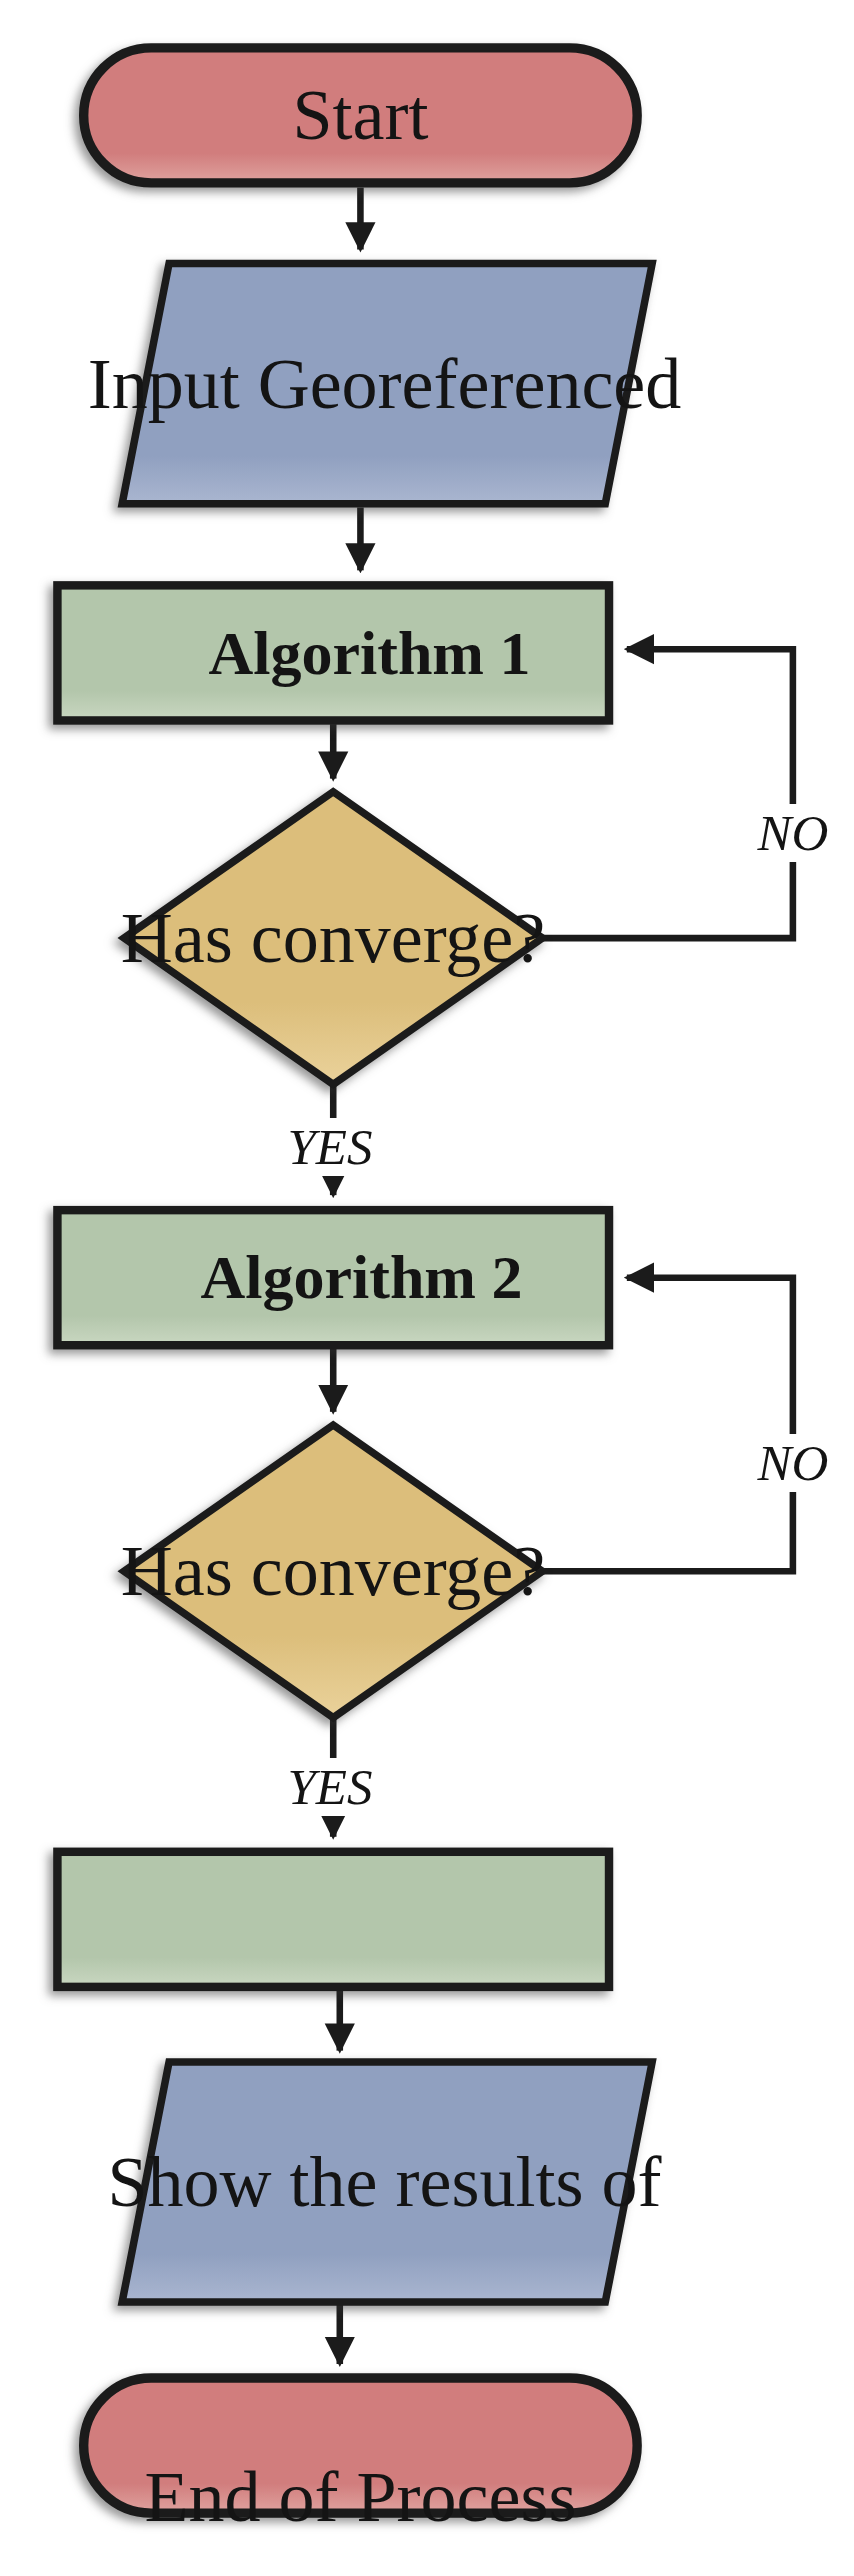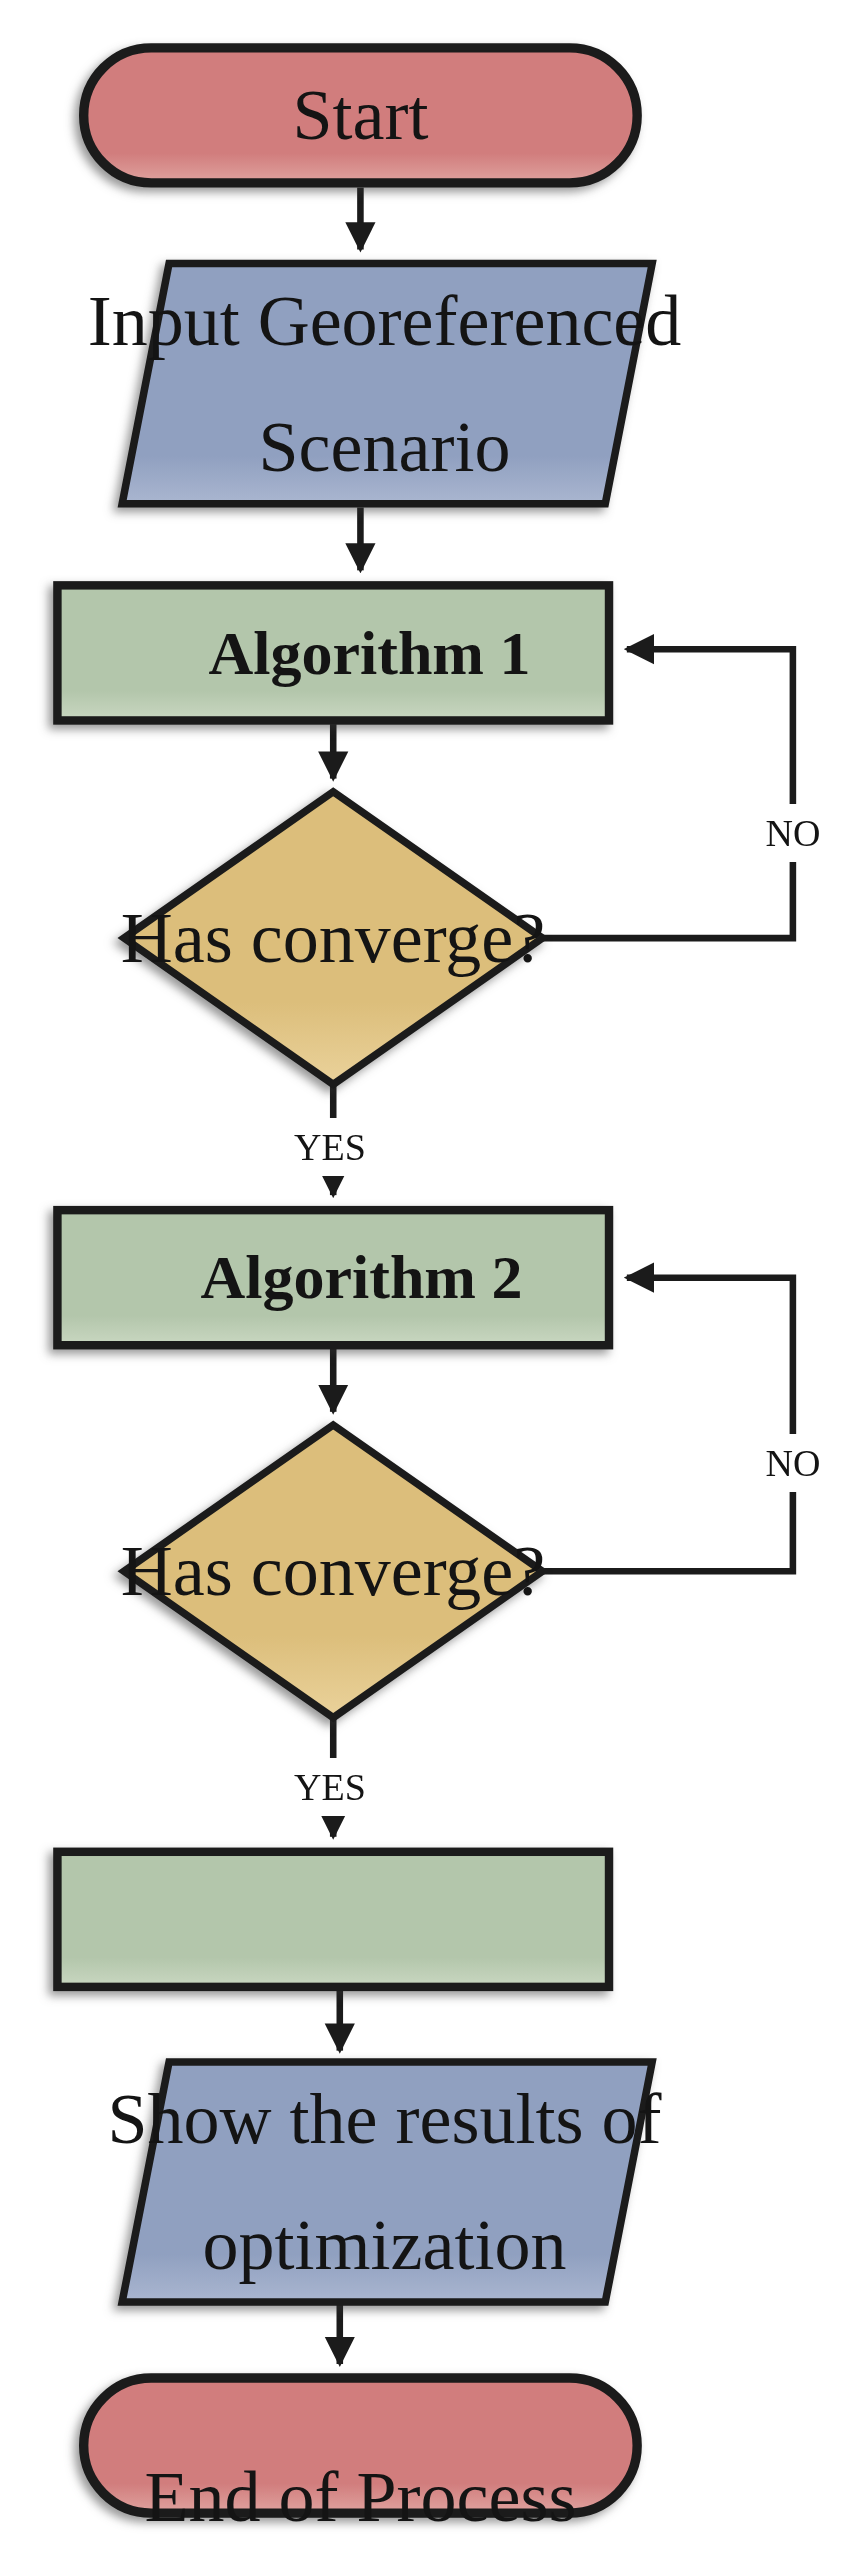--- a/index.html
+++ b/index.html
@@ -43,24 +43,25 @@
     white-space: nowrap;
     color: var(--text, #141414);
   }
   .node-label.io-label div { line-height: 1.75; }
   .node-label.bold { font-weight: bold; font-size: 62px; padding-left: 37px; }
   .edge-label {
     position: absolute;
     display: flex;
     align-items: center;
     justify-content: center;
-    font-size: 38px;
+    font-size: 51px;
     background: var(--background, #ffffff);
     white-space: nowrap;
     color: var(--text, #141414);
+    font-style: italic;
   }
 </style>
 </head>
 <body>
 
 <div class="canvas">
 
   <svg class="layer" width="855" height="2576" viewBox="0 0 911 2746">
     <defs>
       <linearGradient id="g-terminator" x1="0" y1="0" x2="0" y2="1">
@@ -115,35 +116,33 @@
 
     <polygon class="shape outline" points="180,2198 695,2198 645,2454 130,2454" fill="url(#g-io)" stroke-width="8"></polygon>
 
     <rect class="shape outline" x="89" y="2535" width="590" height="144" rx="72" ry="72" fill="url(#g-terminator)" stroke-width="10"></rect>
   </svg>
 
   <div class="node-label" style="left:79px; top:43px; width:563px; height:144px;">Start</div>
 
   <div class="node-label io-label" style="left:131px; top:260px; width:507px; height:248px;">
     <div>Input Georeferenced</div>
-    <div>Scenario</div>
   </div>
 
   <div class="node-label bold" style="left:53px; top:582px; width:559px; height:143px;">Algorithm 1</div>
 
   <div class="node-label" style="left:122px; top:792px; width:422px; height:293px;">Has converge?</div>
 
   <div class="node-label bold" style="left:45px; top:1206px; width:559px; height:143px;">Algorithm 2</div>
 
   <div class="node-label" style="left:122px; top:1425px; width:422px; height:293px;">Has converge?</div>
 
 
   <div class="node-label io-label" style="left:131px; top:2058px; width:507px; height:248px;">
     <div>Show the results of</div>
-    <div>optimization</div>
   </div>
 
   <div class="node-label" style="left:79px; top:2373px; width:563px; height:184px;margin-top:32px;">End of Process</div>
 
   <div class="edge-label" style="left:255px; top:1118px; width:150px; height:58px;">YES</div>
 
   <div class="edge-label" style="left:735px; top:804px; width:116px; height:58px;">NO</div>
 
   <div class="edge-label" style="left:255px; top:1758px; width:150px; height:58px;">YES</div>
 

